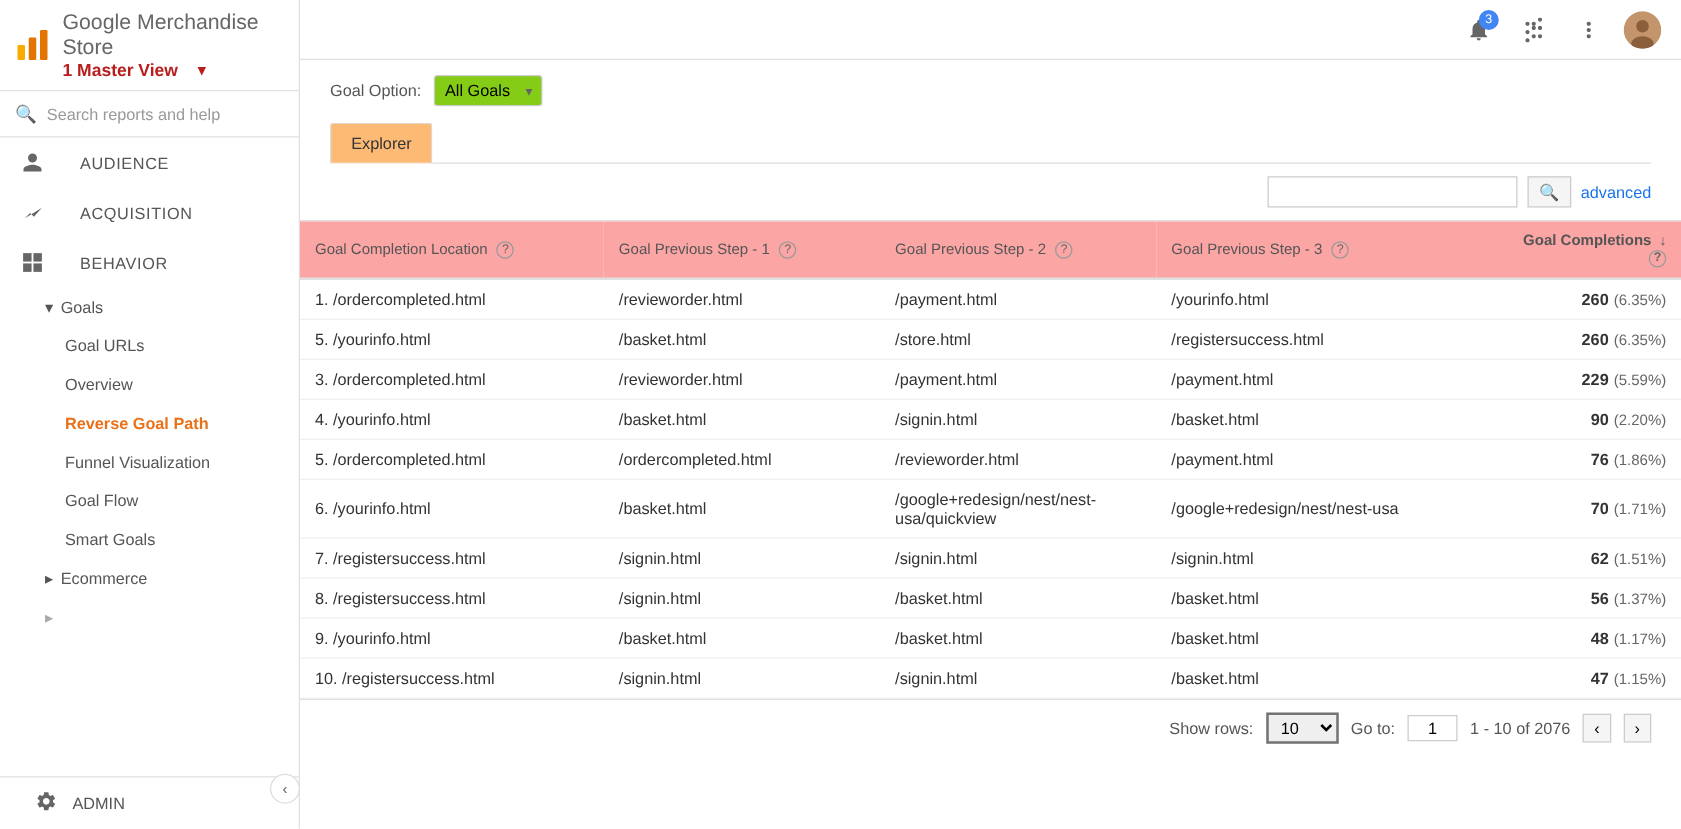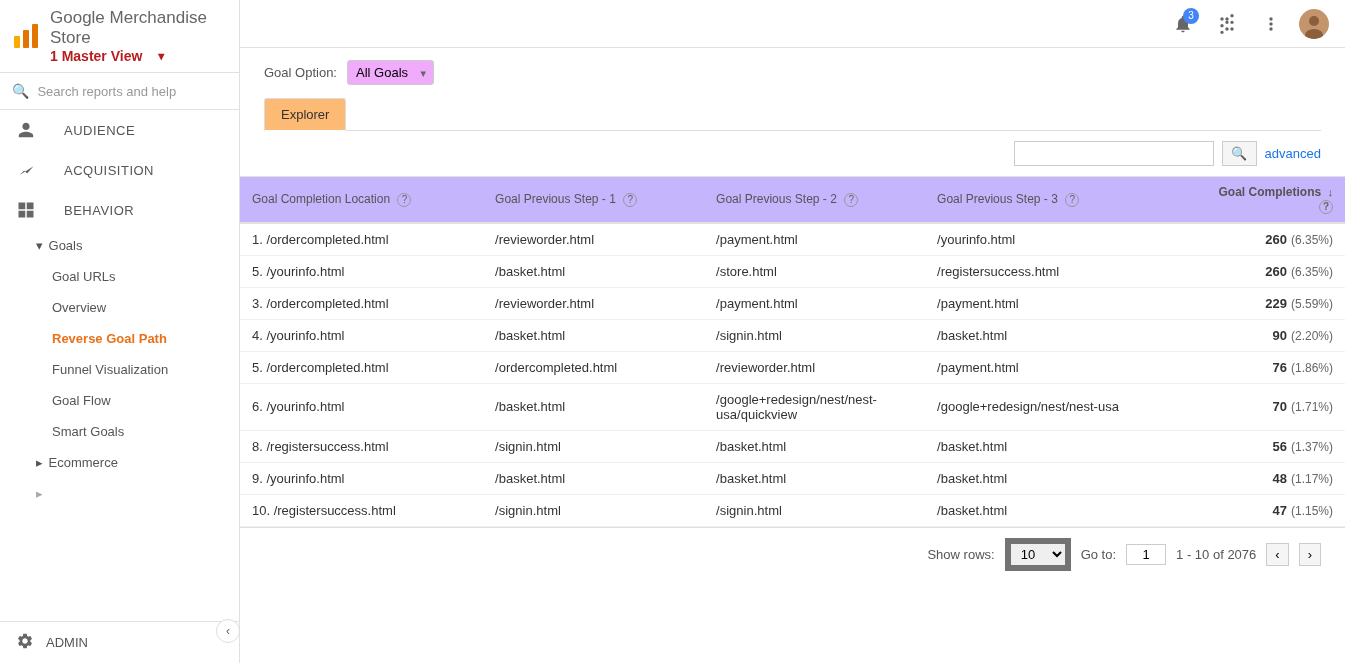--- a/index.html
+++ b/index.html
@@ -131,21 +131,21 @@
       align-items: center;
       justify-content: center;
       cursor: pointer;
       color: #666;
       font-size: 12px;
     }
 
     .admin-item {
       display: flex;
       align-items: center;
-      padding: 10px 16px;
+      padding: 10px 28px;
       gap: 12px;
       color: #555;
       font-size: 13px;
       cursor: pointer;
       margin-top: auto;
     }
 
     
     #main {
       flex: 1;
@@ -223,21 +223,21 @@
       font-size: 13px;
       color: #555;
     }
 
     .goal-select {
       border: 1px solid #ccc;
       border-radius: 3px;
       padding: 4px 24px 4px 8px;
       font-size: 13px;
       cursor: pointer;
-      background: #f0abfc;
+      background: #84cc16;
       appearance: none;
       -webkit-appearance: none;
       position: relative;
     }
 
     .goal-select-wrapper {
       position: relative;
       display: inline-block;
     }
 
@@ -317,21 +317,21 @@
     }
 
     .data-table th {
       padding: 8px 12px;
       text-align: left;
       font-size: 12px;
       font-weight: normal;
       color: #555;
       border-bottom: 2px solid #e0e0e0;
       border-top: 1px solid #e0e0e0;
-      background: #c4b5fd;
+      background: #fca5a5;
     }
 
     .data-table th.sorted {
       font-weight: bold;
     }
 
     .data-table th.numeric {
       text-align: right;
     }
 
@@ -370,21 +370,21 @@
       padding: 10px 24px;
       gap: 10px;
       font-size: 13px;
       color: #555;
       border-top: 1px solid #e0e0e0;
     }
 
     .show-rows-label { color: #555; }
 
     .rows-select {
-      border: 6px solid #737373;
+      border: 2px solid #737373;
       padding: 2px 6px;
       font-size: 13px;
       cursor: pointer;
     }
 
     .goto-input {
       border: 1px solid #ccc;
       padding: 2px 6px;
       font-size: 13px;
       width: 40px;
@@ -658,20 +658,27 @@
             <td class="numeric"><span class="completions-value">76</span><span class="completions-pct">(1.86%)</span></td>
           </tr>
           <tr>
             <td class="link-cell">6. /yourinfo.html</td>
             <td class="link-cell">/basket.html</td>
             <td class="link-cell">/google+redesign/nest/nest-usa/quickview</td>
             <td class="link-cell">/google+redesign/nest/nest-usa</td>
             <td class="numeric"><span class="completions-value">70</span><span class="completions-pct">(1.71%)</span></td>
           </tr>
           <tr>
+            <td class="link-cell">7. /registersuccess.html</td>
+            <td class="link-cell">/signin.html</td>
+            <td class="link-cell">/signin.html</td>
+            <td class="link-cell">/signin.html</td>
+            <td class="numeric"><span class="completions-value">62</span><span class="completions-pct">(1.51%)</span></td>
+          </tr>
+          <tr>
             <td class="link-cell">8. /registersuccess.html</td>
             <td class="link-cell">/signin.html</td>
             <td class="link-cell">/basket.html</td>
             <td class="link-cell">/basket.html</td>
             <td class="numeric"><span class="completions-value">56</span><span class="completions-pct">(1.37%)</span></td>
           </tr>
           <tr>
             <td class="link-cell">9. /yourinfo.html</td>
             <td class="link-cell">/basket.html</td>
             <td class="link-cell">/basket.html</td>

